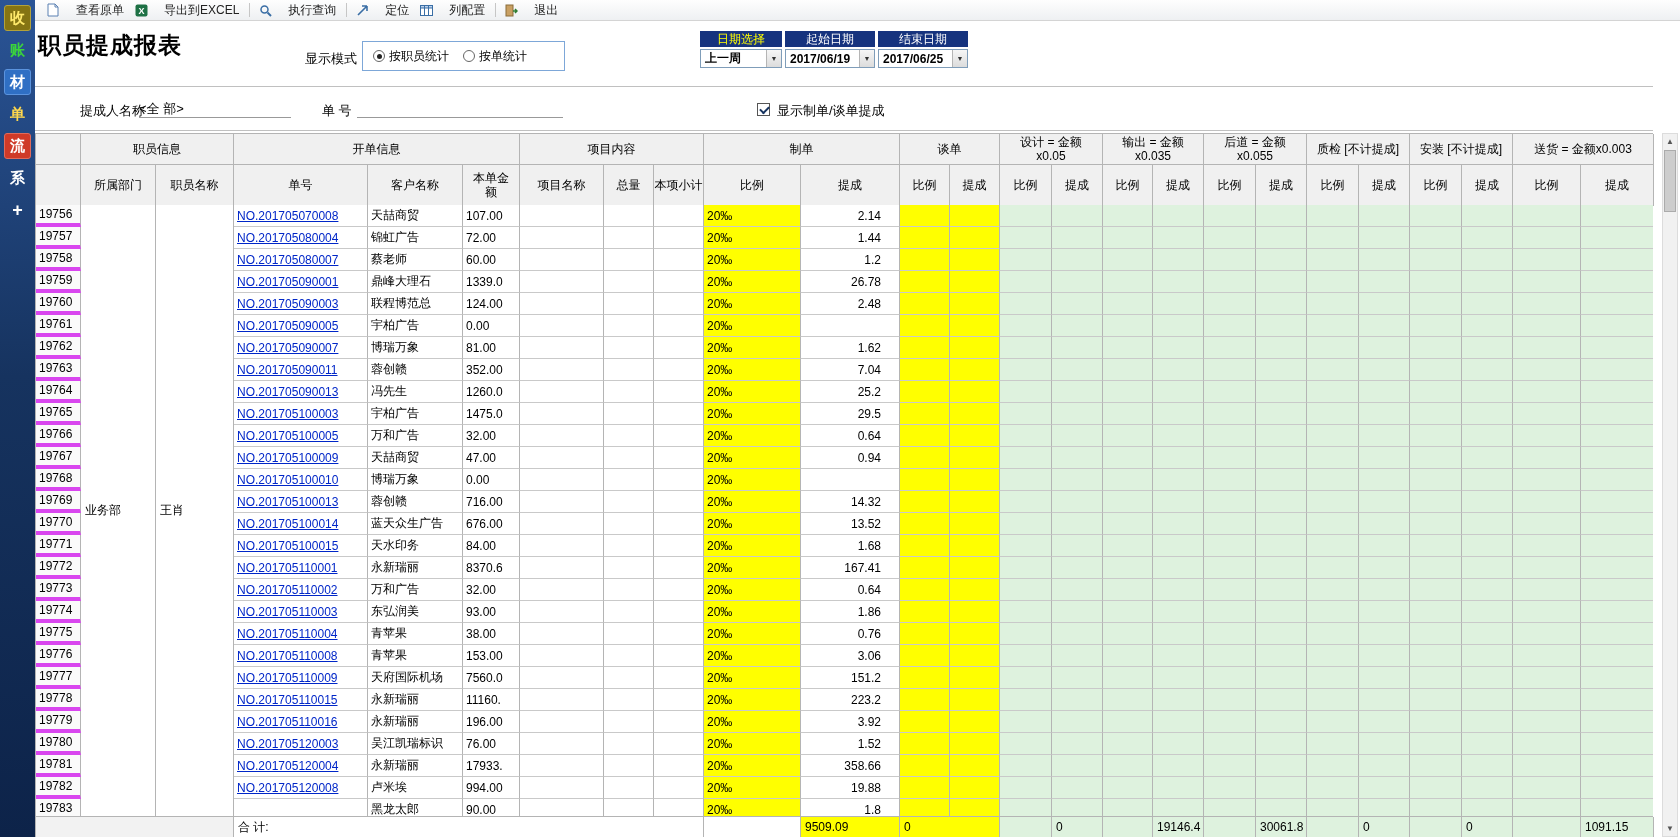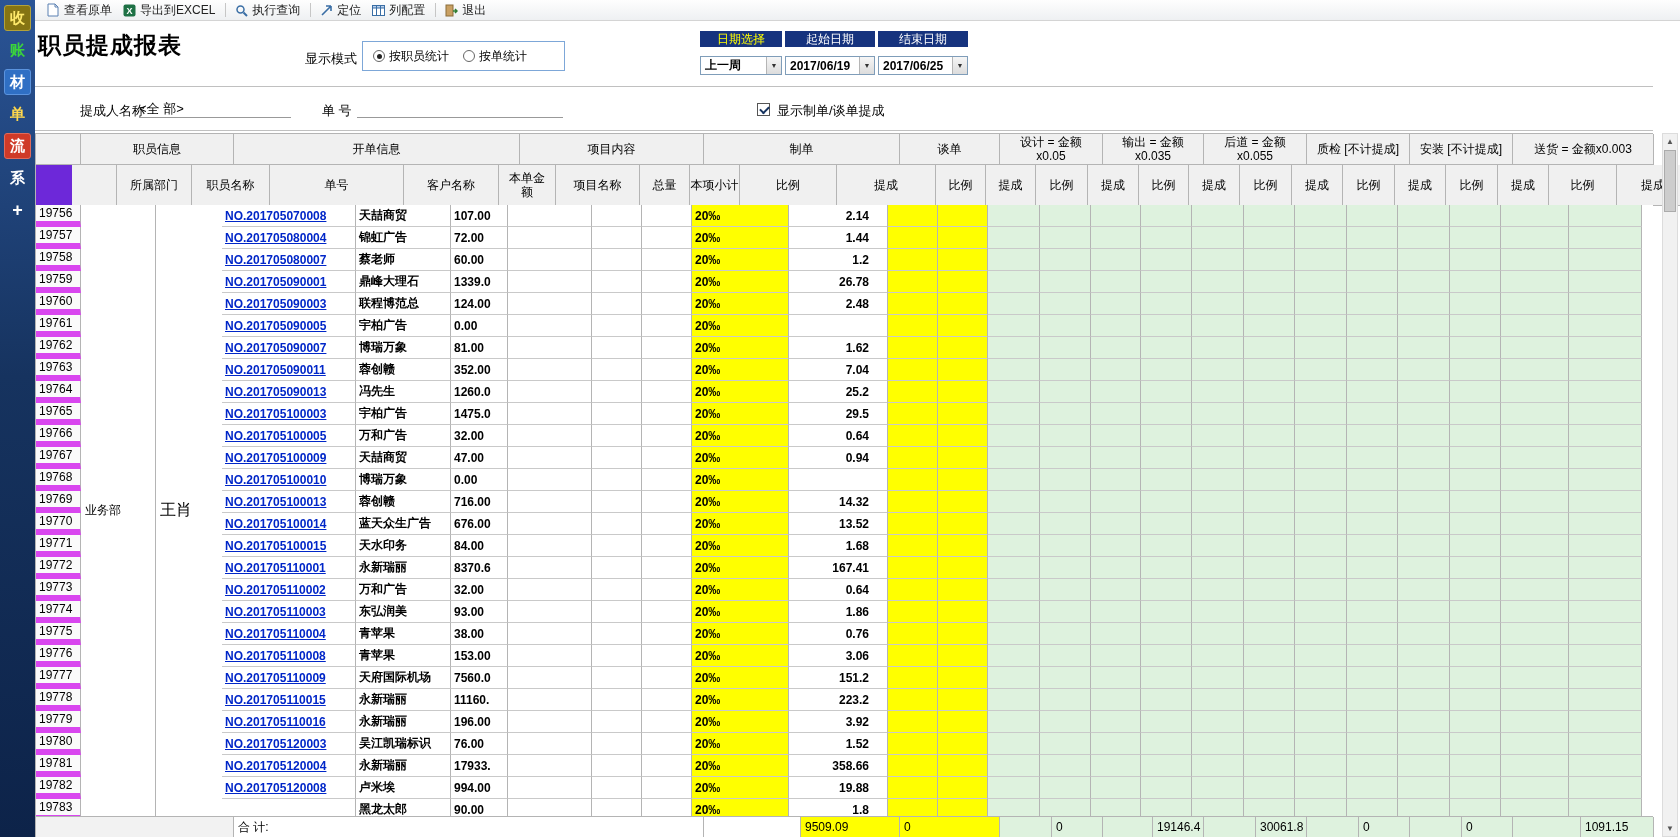--- a/index.html
+++ b/index.html
@@ -17,38 +17,38 @@
   .si-cai  { color:#fff; background:#2f6fc4; border:1px solid #5b93de; }
   .si-dan  { color:#ffd84d; }
   .si-liu  { color:#fff; background:#cf3a28; border:1px solid #e06a5a; }
   .si-xi   { color:#fff; }
   .si-add  { color:#fff; font-size:18px; }
 
   
   #toolbar { position:absolute; left:35px; top:0; width:1645px; height:21px;
     background:linear-gradient(#fefefe,#eef0f2); border-bottom:1px solid #d4d4d4;
     display:flex; align-items:center; padding-left:7px; }
-  .tb-btn { display:flex; align-items:center; gap:4px; padding:1px 6px 1px 4px; font-size:12px;
+  .tb-btn { display:flex; align-items:center; gap:16px; padding:1px 6px 1px 4px; font-size:12px;
     color:#222; white-space:nowrap; cursor:pointer; }
   .tb-sep { width:1px; height:14px; background:#c6c6c6; margin:0 4px; }
   .tb-ico { display:inline-flex; width:14px; height:14px; align-items:center; justify-content:center; }
 
   
   #page-title { position:absolute; left:38px; top:30px; font-size:23px; font-weight:bold;
     letter-spacing:1px; }
   #mode-label { position:absolute; left:305px; top:50px; font-size:13px;text-align:center; }
   #mode-box { position:absolute; left:362px; top:41px; width:203px; height:30px;
     border:1px solid #7da7d8; display:flex; align-items:center; gap:14px; padding-left:10px; }
   .radio-item { display:flex; align-items:center; gap:4px; font-size:12px; cursor:pointer; }
   .radio { width:12px; height:12px; border:1px solid #666; border-radius:50%; background:#fff;
     position:relative; flex:none; }
   .radio.sel::after { content:""; position:absolute; left:3px; top:3px; width:5px; height:5px;
     border-radius:50%; background:#222; }
 
-  #date-panel { position:absolute; left:668px; top:31px; display:flex; flex-direction:column; gap:9px;padding-left:32px; }
+  #date-panel { position:absolute; left:668px; top:31px; display:flex; flex-direction:column; gap:2px;padding-left:32px; }
   .dp-row { display:flex; gap:3px; }
   .dp-head { height:16px; background:#16337e; color:#fff; font-size:12px; display:flex;
     align-items:center; justify-content:center; }
   .dp-head.first { color:#ffff00; }
   .dp-w1{width:82px} .dp-w2{width:90px} .dp-w3{width:90px}
   .combo { height:19px; border:1px solid #7f9db9; background:#fff; display:flex; align-items:center;
     justify-content:space-between; font-size:12px; padding-left:4px; cursor:pointer;font-weight:bold; }
   .combo .arr { width:15px; height:100%; border-left:1px solid #b5b5b5;
     background:linear-gradient(#f6f6f6,#dcdcdc); display:flex; align-items:center;
     justify-content:center; font-size:7px; color:#333; }
@@ -69,46 +69,46 @@
     border-left:2px solid #16335f; border-bottom:2px solid #16335f; transform:rotate(-45deg); }
   #f-check-label { left:742px; }
 
   
   .hc, .cell, .gcell, .tcell { border-right:1px solid #b4b4b4; border-bottom:1px solid #b4b4b4;
     overflow:hidden; white-space:nowrap; }
   #thead { position:absolute; left:35px; top:133px; width:1618px; border-top:1px solid #b4b4b4;
     border-left:1px solid #b4b4b4; background:#6d28d9; font-size:12px; }
   .hrow { display:flex; }
   .hrow1 { height:31px; }
-  .hrow2 { height:41px;padding-left:36px; }
+  .hrow2 { height:41px; }
   .hc { flex:none; display:flex; flex-direction:column; align-items:center; justify-content:center;
     background:#f0f0f0; text-align:center; line-height:14px; }
   .hc.wrap { white-space:normal; padding:0 8px; }
 
   .w-gut{width:45px} .w-dept{width:75px} .w-name{width:78px} .w-order{width:134px}
   .w-cust{width:95px} .w-amt{width:57px} .w-proj{width:84px} .w-qty{width:50px} .w-sub{width:50px}
   .w-zr{width:97px} .w-zc{width:99px} .w-tr{width:50px} .w-tc{width:50px}
   .w-r1{width:52px} .w-c1{width:51px} .w-r2{width:50px} .w-c2{width:51px}
   .w-r3{width:52px} .w-c3{width:51px} .w-r4{width:52px} .w-c4{width:51px}
   .w-r5{width:52px} .w-c5{width:51px} .w-r6{width:68px} .w-c6{width:73px}
   .w-gemp{width:153px} .w-gopen{width:286px} .w-gproj{width:184px} .w-gzhi{width:196px}
   .w-gtan{width:100px} .w-g103{width:103px} .w-g101{width:101px} .w-g141{width:141px}
 
   #tbody { position:absolute; left:35px; top:205px; width:1618px; height:611px; overflow:hidden;
     border-left:1px solid #b4b4b4; background:#fff; }
   #gutter { position:absolute; left:0; top:0; width:45px; height:611px; background:#fafafa; }
   .gcell { height:22px; font-size:12px; padding-left:3px; display:flex; align-items:center;
-    background:#fafafa; border-bottom:6px solid #d946ef; }
+    background:#fafafa; border-bottom:4px solid #d946ef; }
   #deptcol { position:absolute; left:45px; top:0; width:75px; height:611px; background:#fff;
     border-right:1px solid #b4b4b4; display:flex; align-items:center; font-size:12px;
     padding-left:4px; }
   #namecol { position:absolute; left:120px; top:0; width:78px; height:611px; background:#fff;
-    border-right:1px solid #b4b4b4; display:flex; align-items:center; font-size:16px;
+    border-right:1px solid #b4b4b4; display:flex; align-items:center; font-size:12px;
     padding-left:4px; }
-  #rows { position:absolute; left:186px; top:0; width:1420px;font-weight:bold; }
+  #rows { position:absolute; left:198px; top:0; width:1420px; }
   .drow { display:flex; height:22px; }
   .cell { flex:none; height:22px; display:flex; align-items:center; font-size:12px;
     padding-left:3px; background:#fff; border-bottom:1px solid #c9c9c9; }
   .cell.yellow, .tcell.yellow { background:#ffff00; }
   .cell.green, .tcell.green { background:#def2de; }
   .cell.num { justify-content:flex-end; padding-right:18px; }
   .lnk { color:#0026c8; text-decoration:underline; cursor:pointer; }
 
   #totalsrow { position:absolute; left:35px; top:816px; width:1618px; height:21px; display:flex;
     border-top:1px solid #b4b4b4; border-left:1px solid #b4b4b4; background:#fff; font-size:12px; }

